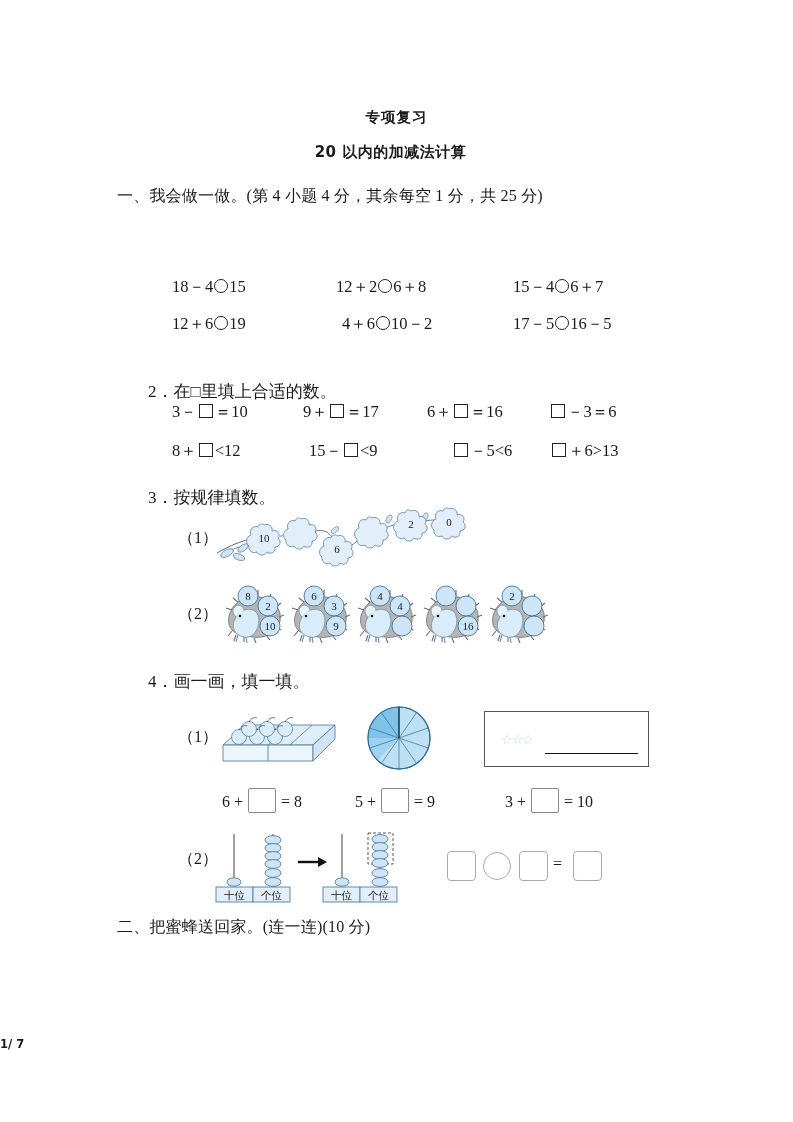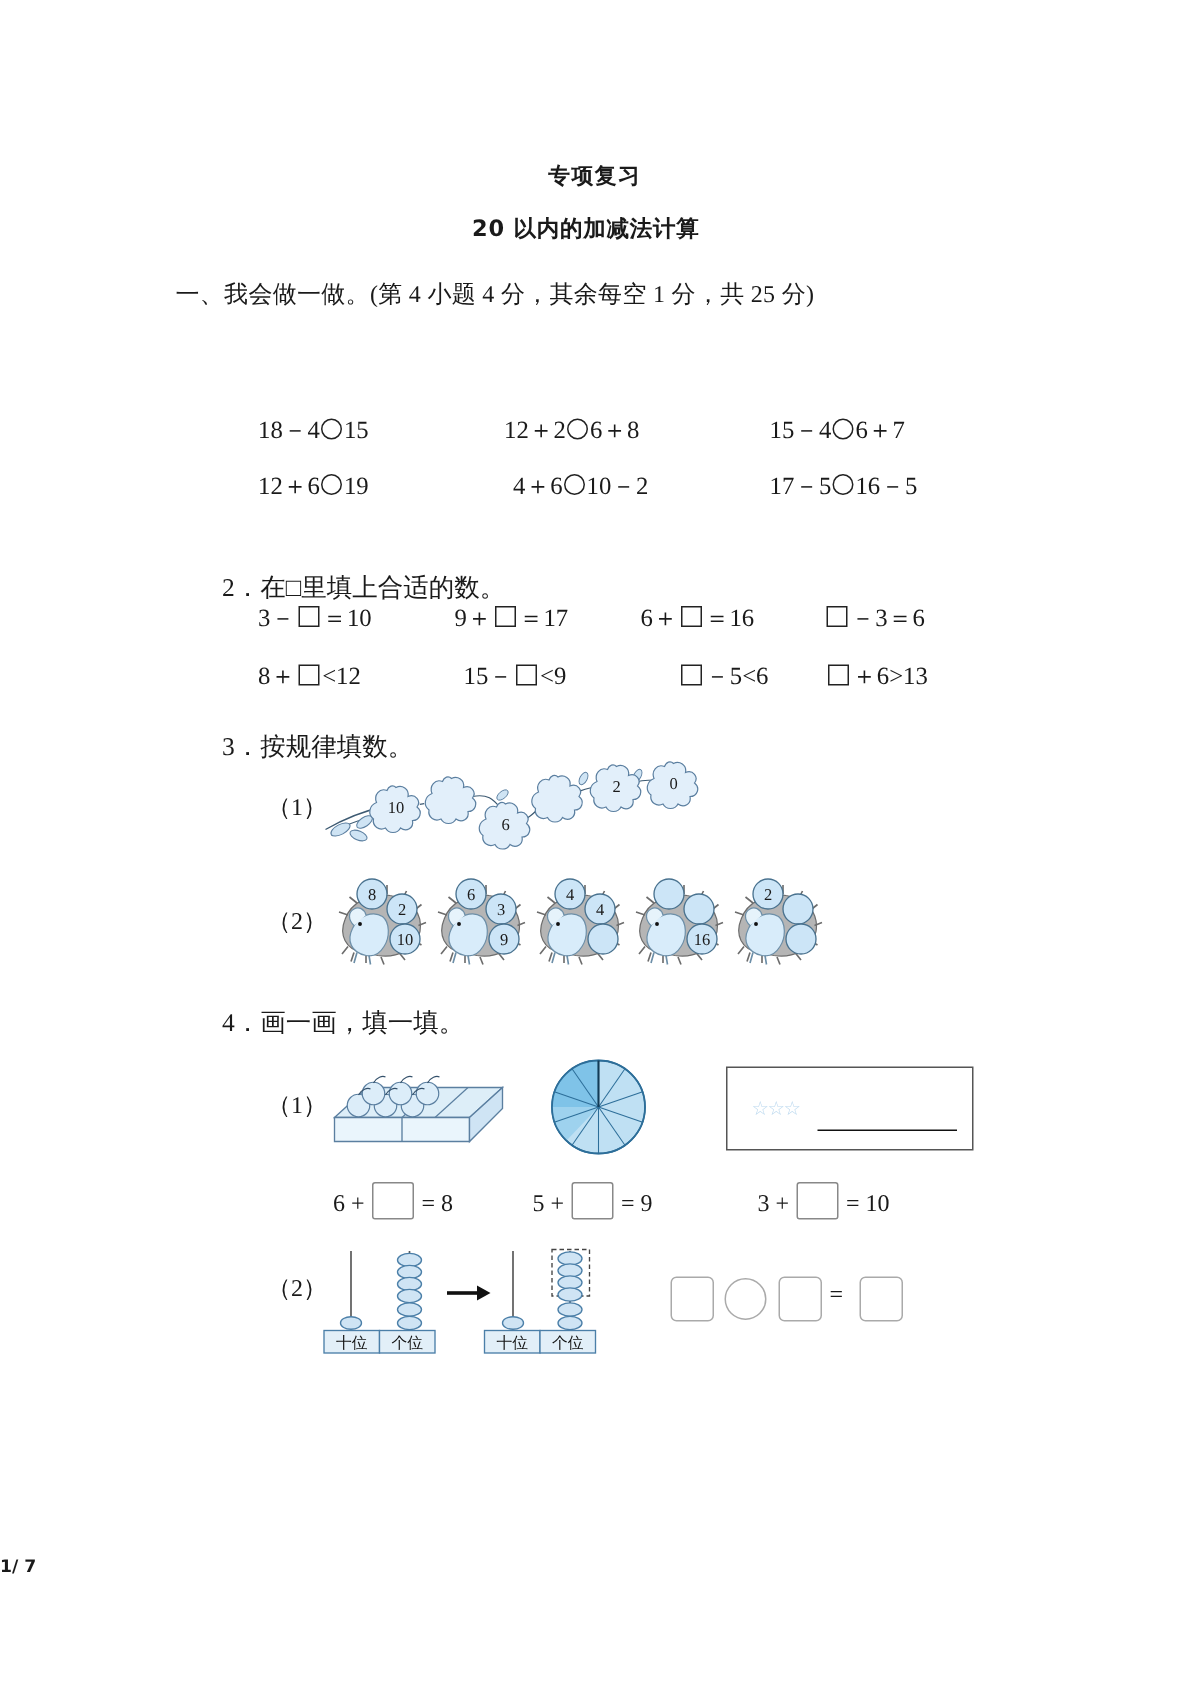--- a/index.html
+++ b/index.html
@@ -400,15 +400,16 @@
   </svg>
 
   <div id="ansrow">
     <div class="ansbox" style="left:0px"></div>
     <div class="anscirc" style="left:36px"></div>
     <div class="ansbox" style="left:72px"></div>
     <div class="anseq" style="left:106px">=</div>
     <div class="ansbox" style="left:126px"></div>
   </div>
 
+  <div class="sec-head" id="sec2">二、把蜜蜂送回家。(连一连)(10 分)</div>
 
   <div class="footer">1/ 7</div>
 </div>
 
 </body></html>

